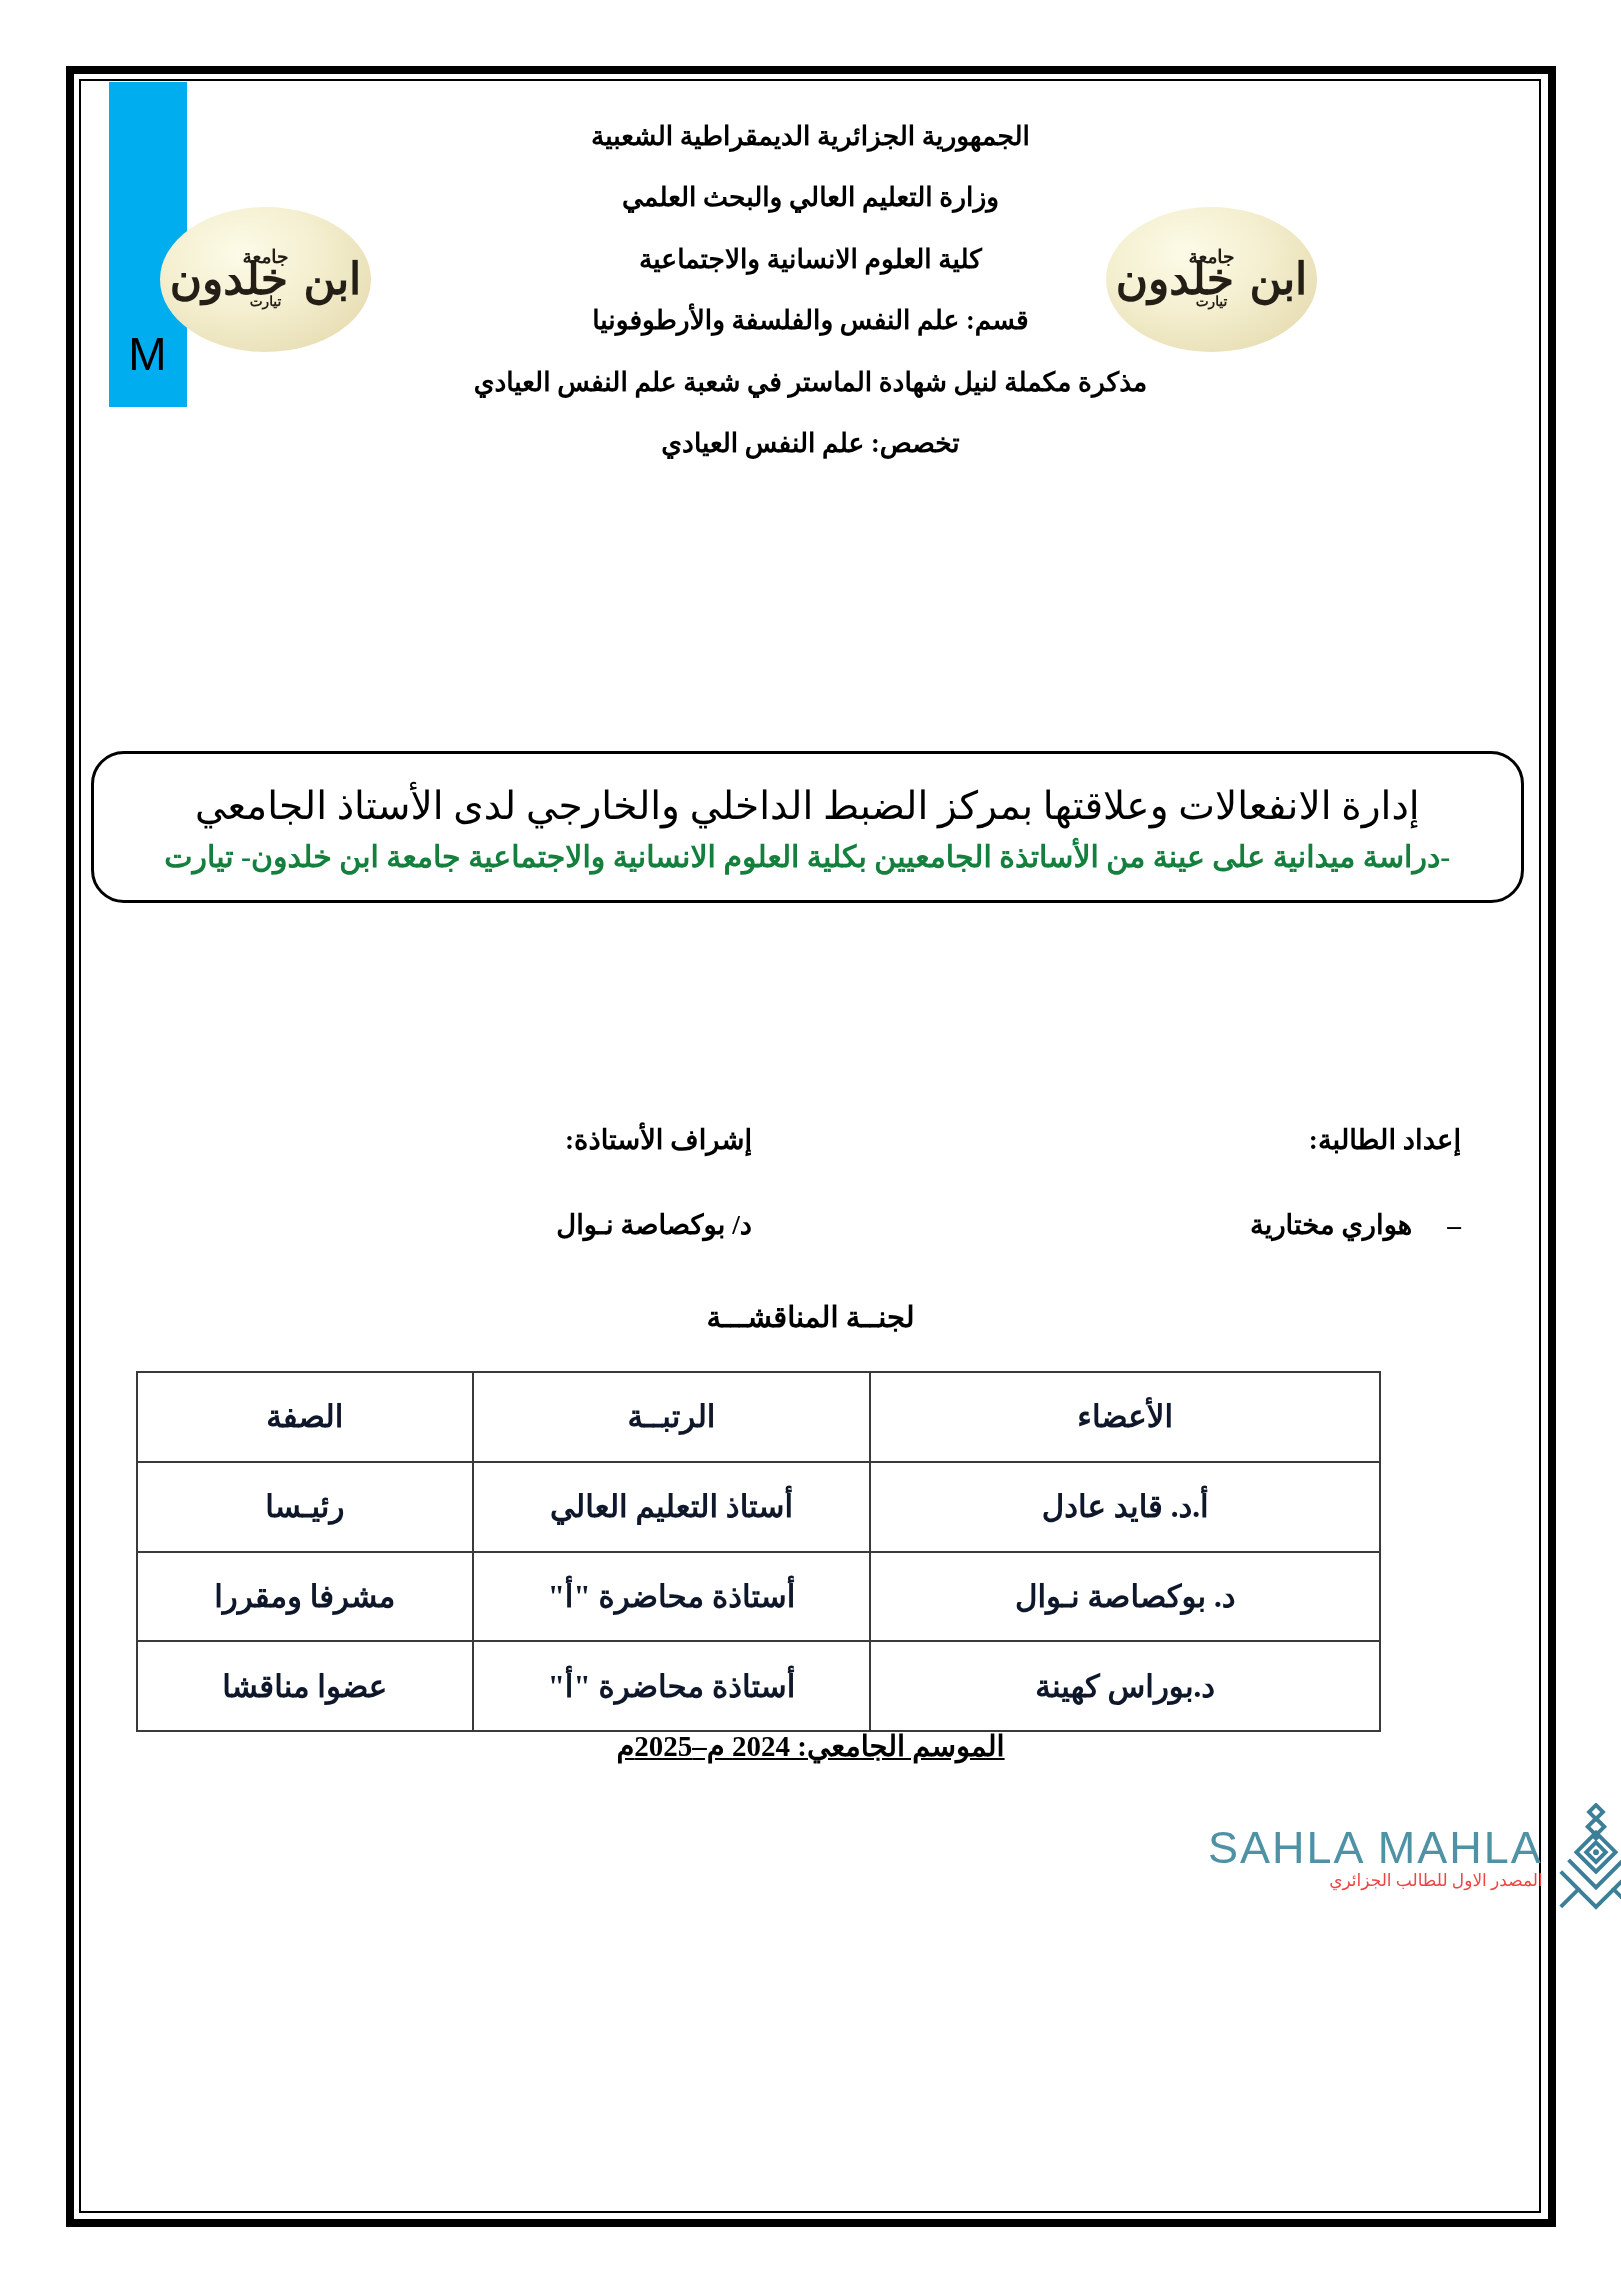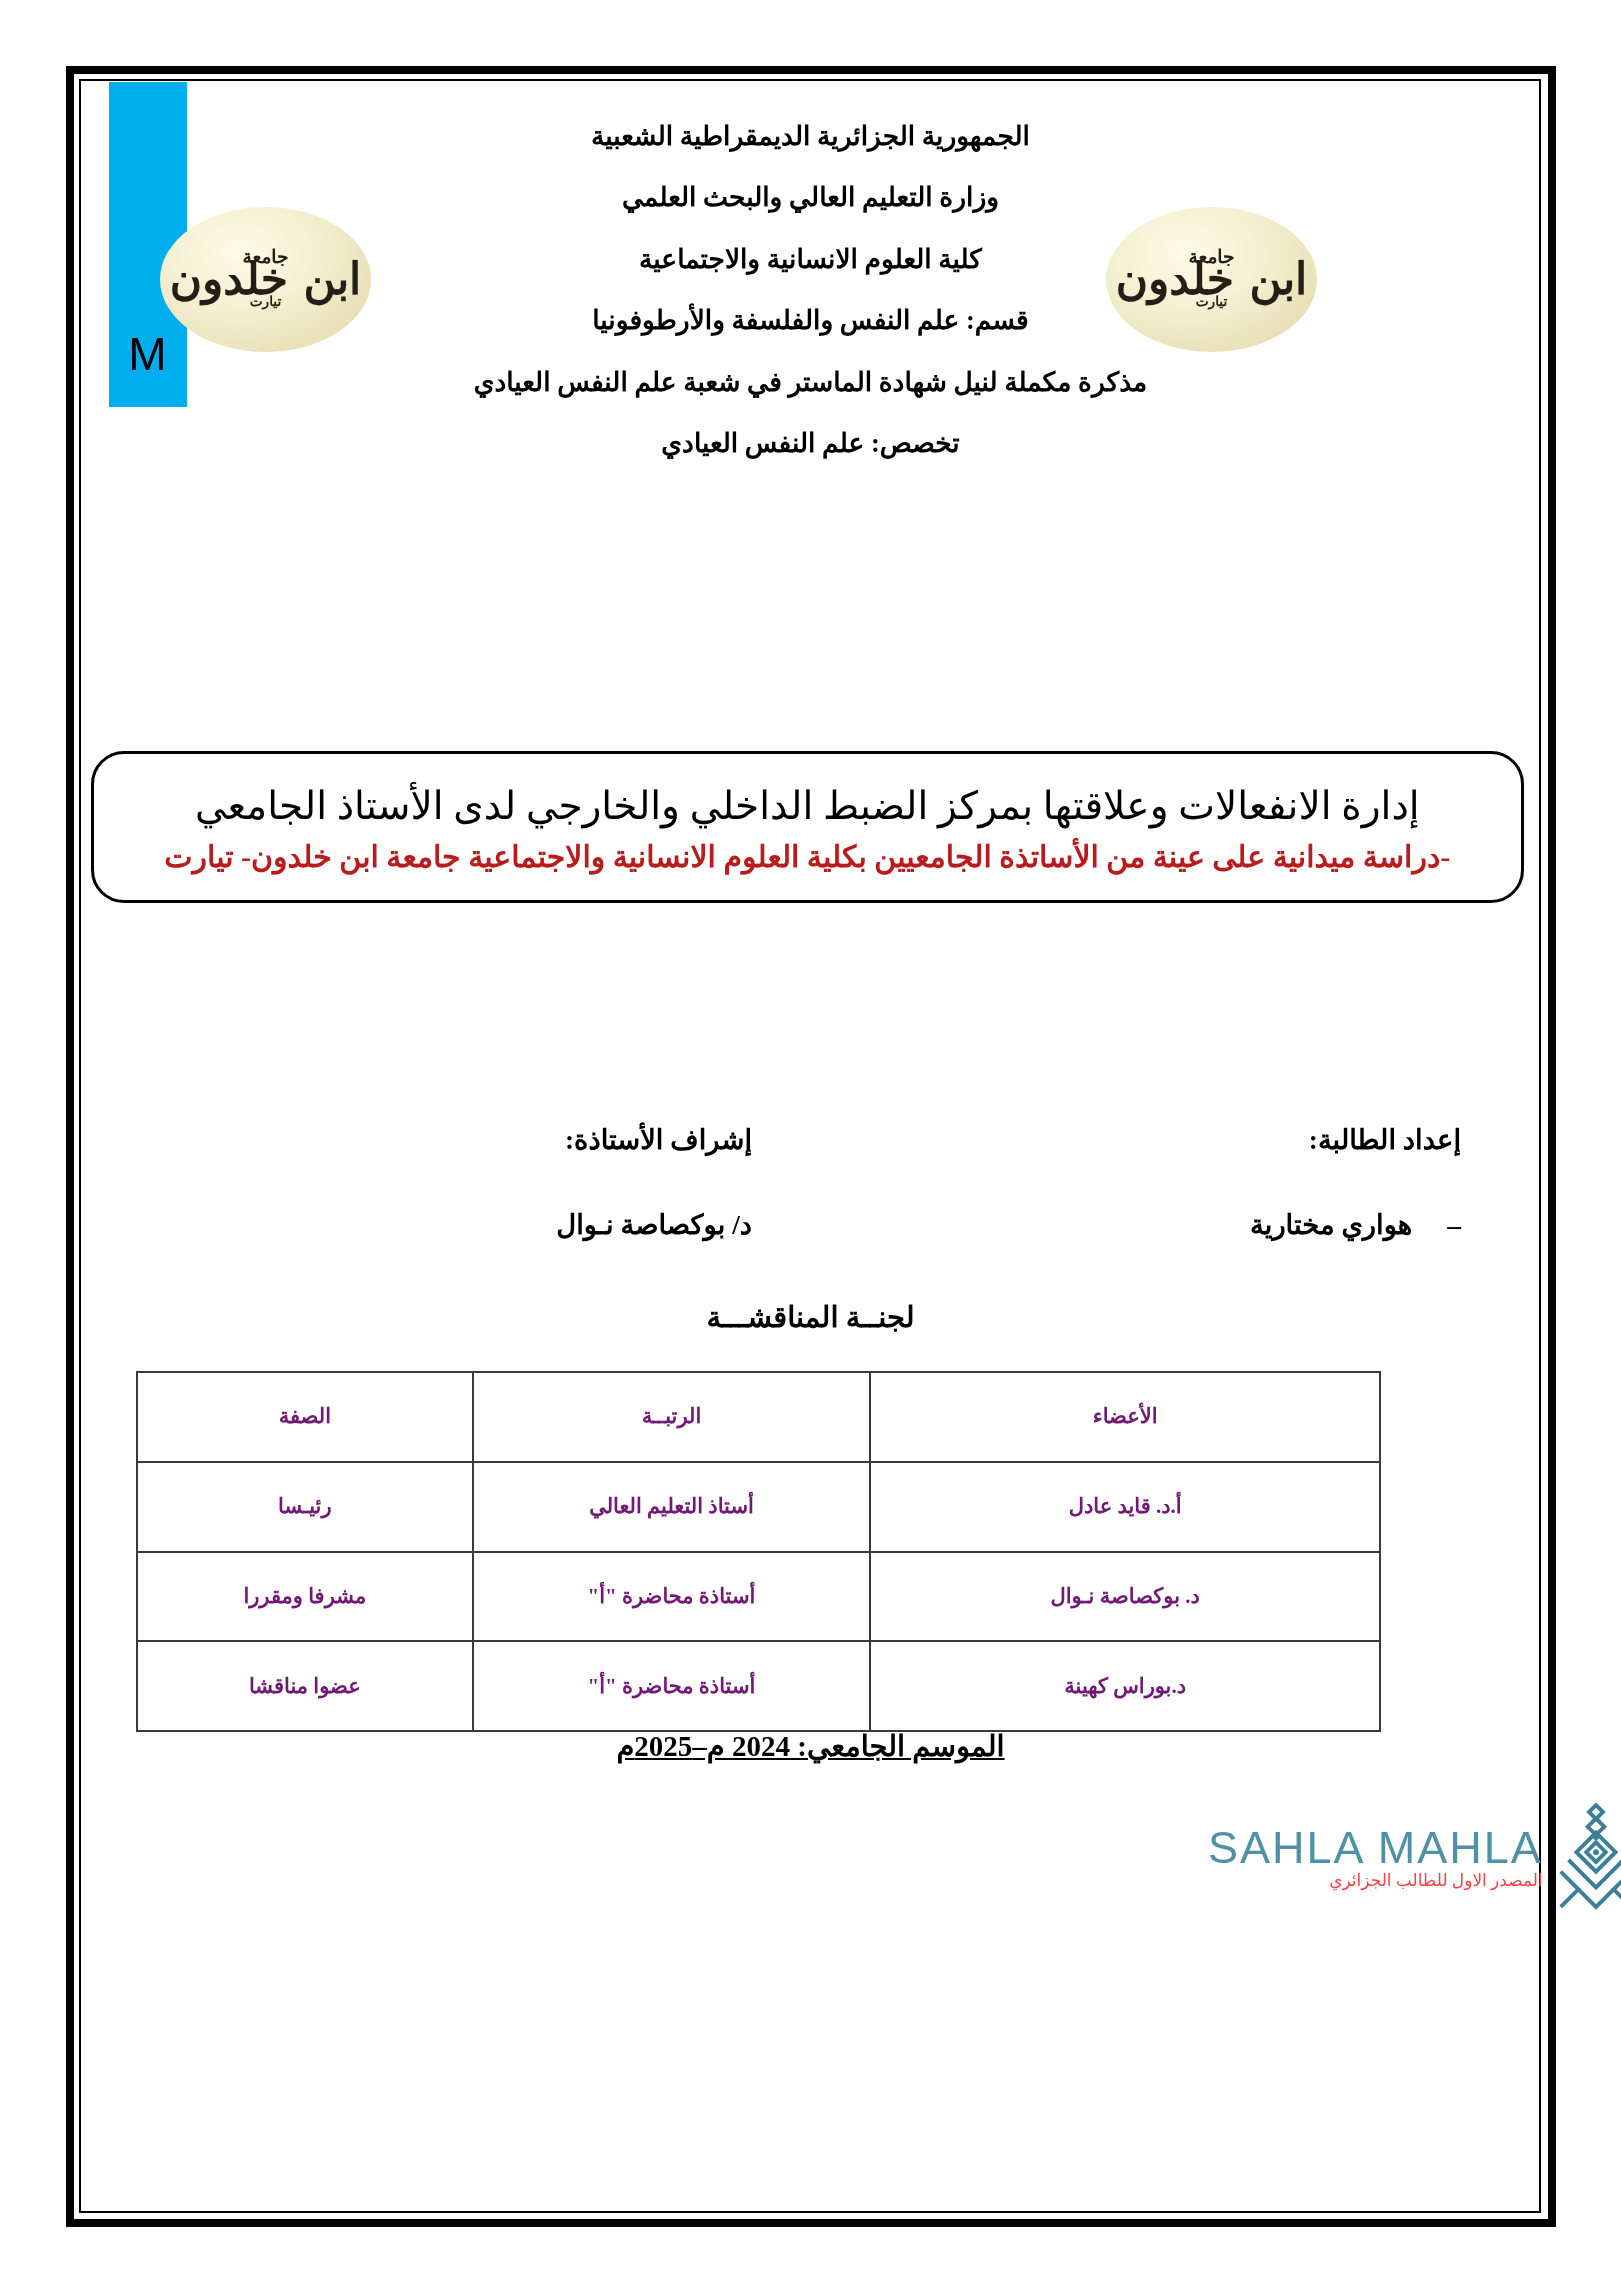--- a/index.html
+++ b/index.html
@@ -145,21 +145,21 @@
     font-size: 39px;
     line-height: 1.32;
     color: #000000;
     margin: 0 0 5.9px 0;
   }
   .title-sub {
     font-family: "Liberation Serif", serif;
     font-weight: bold;
     font-size: 30px;
     line-height: 1.32;
-    color: #b91c1c;
+    color: #15803d;
     margin: 0;
   }
 
   
   .credits {
     position: absolute;
     left: 39px;
     right: 39px;
     top: 1042px;
     display: flex;
@@ -203,22 +203,22 @@
     border-collapse: collapse;
     table-layout: fixed;
   }
   .jury-table td {
     border: 2px solid #3a3a3a;
     height: 80px;
     text-align: center;
     vertical-align: middle;
     font-family: "Liberation Serif", serif;
     font-weight: bold;
-    font-size: 21px;
-    color: #701a75;
+    font-size: 31px;
+    color: #0f172a;
     padding: 3.9px 9.8px;
     margin-left: 8px;
   }
   .jury-table col.c-members { width: 41%; }
   .jury-table col.c-rank    { width: 32%; }
   .jury-table col.c-role    { width: 27%; }
 
   
   .academic-year {
     position: absolute;

